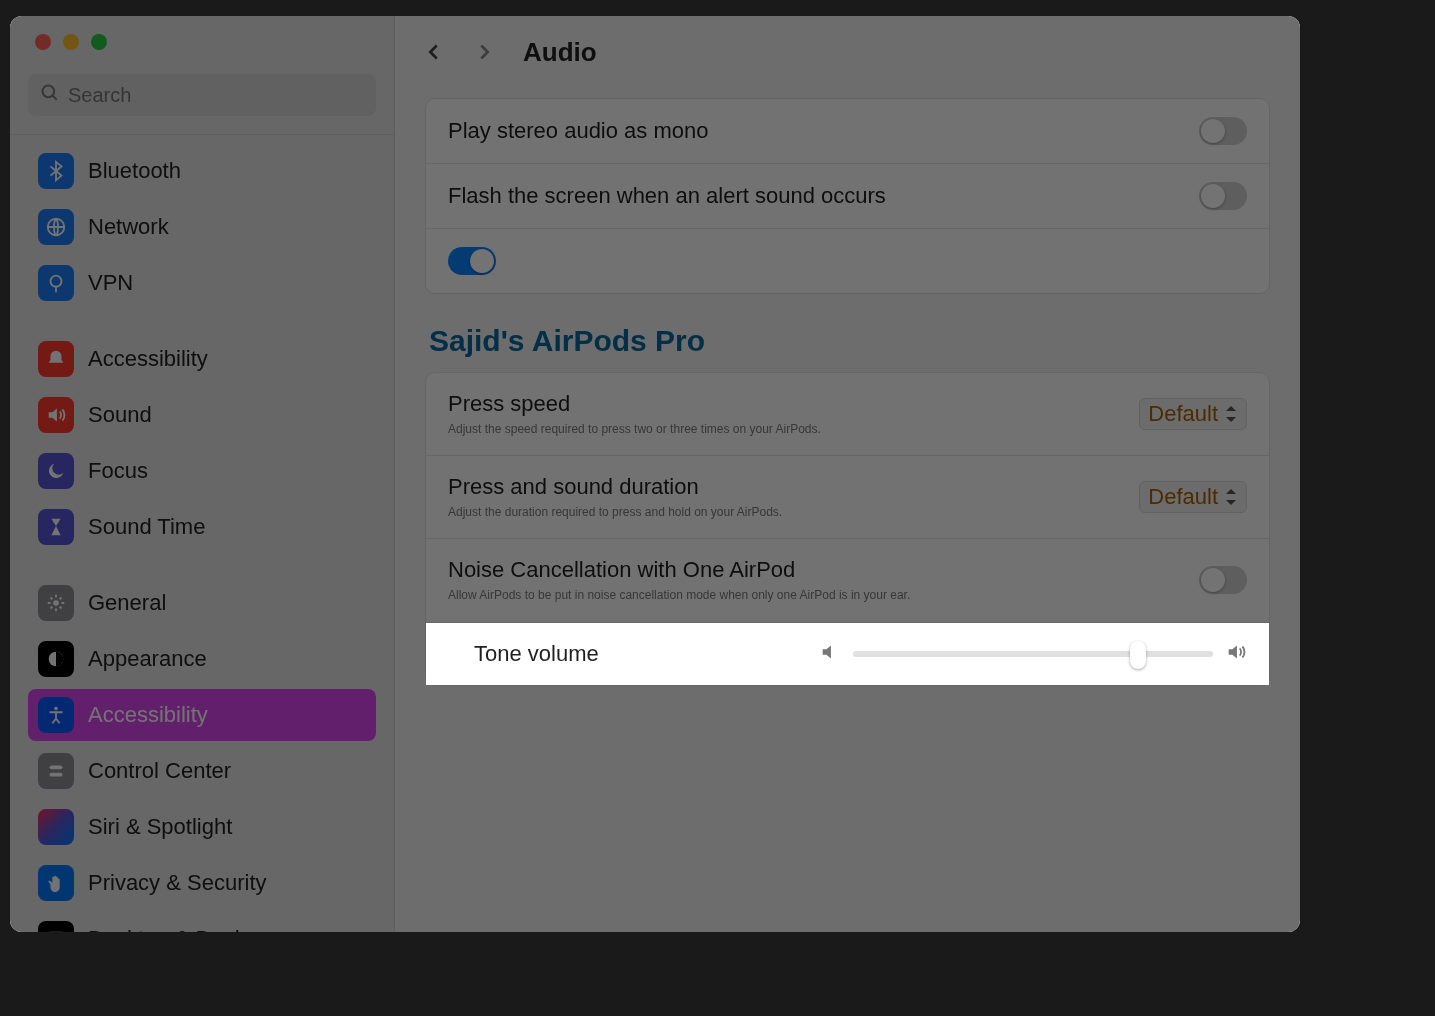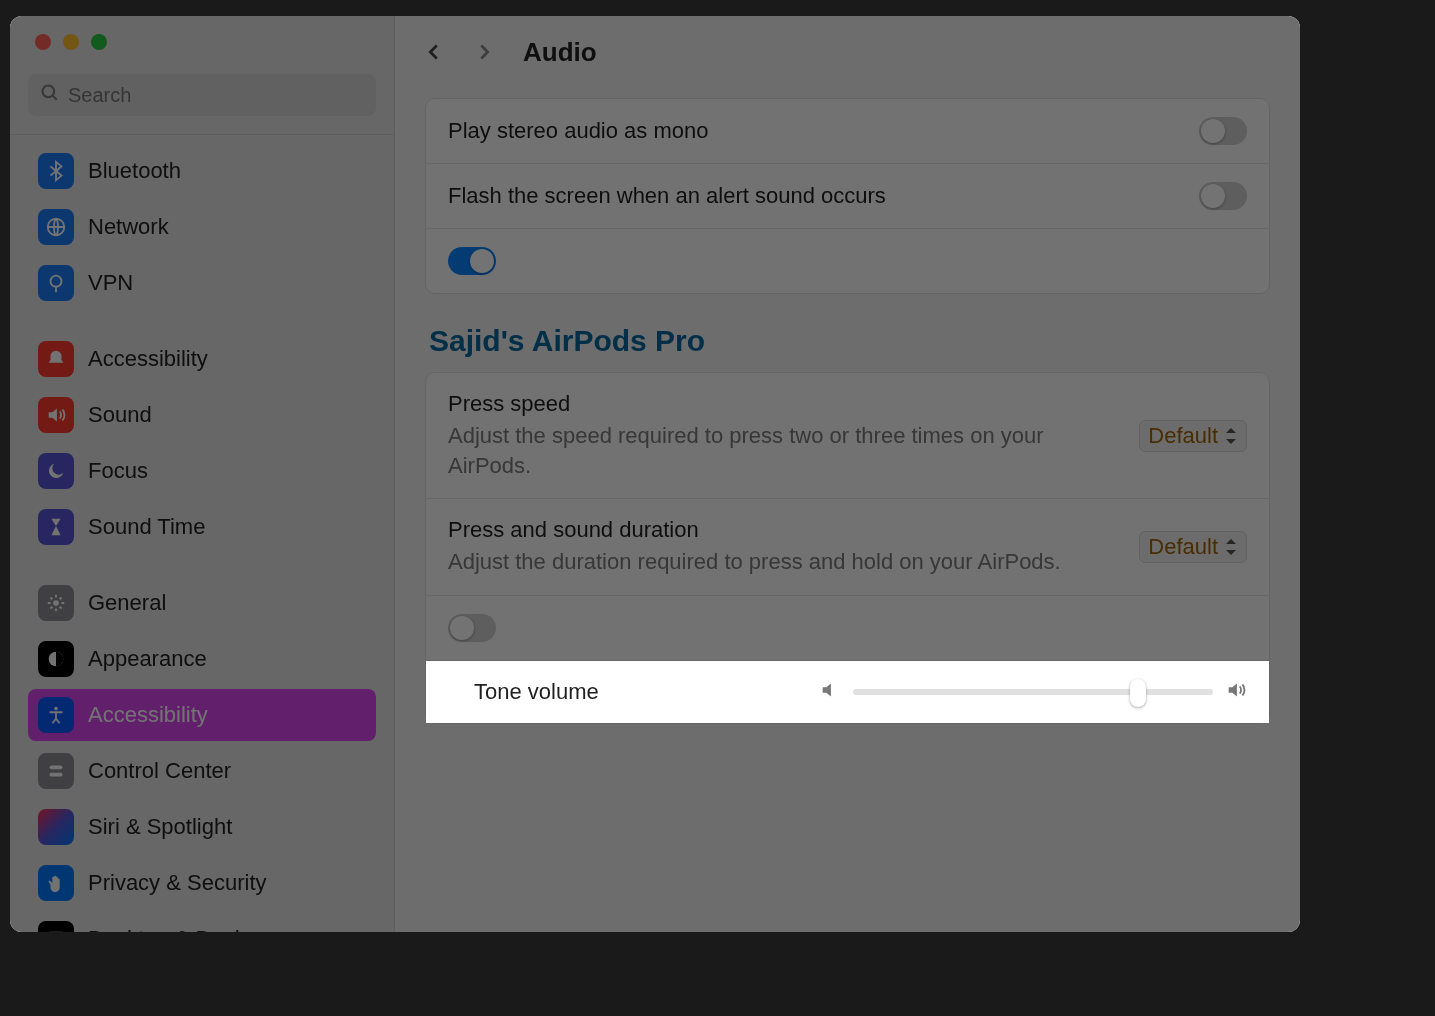--- a/index.html
+++ b/index.html
@@ -136,21 +136,21 @@
     }
     .row {
       display:flex; align-items:center; justify-content:space-between;
       padding: 18px 22px;
       border-bottom:1px solid #e5e5e5;
       gap: 20px;
     }
     .row:last-child { border-bottom:none; }
     .row .left { flex:1; }
     .row .label { font-size:22px; color:#1f1f1f; }
-    .row .desc { font-size:22px; color:#7a7a7a; margin-top:4px; line-height:1.35; max-width: 720px;}
+    .row .desc { font-size:12px; color:#7a7a7a; margin-top:4px; line-height:1.35; max-width: 720px;}
     
     .toggle {
       width:48px;height:28px;border-radius:14px;background:#d0d0d0;position:relative;flex-shrink:0;
     }
     .toggle.on { background:#0a84ff; }
     .toggle .knob {
       position:absolute;top:2px;width:24px;height:24px;border-radius:50%;background:#fff;
       box-shadow:0 1px 3px rgba(0,0,0,0.3);
     }
     .toggle.off .knob { left:2px; }
@@ -397,20 +397,24 @@
           </div>
           <div class="select">
             <span>Default</span>
             <svg viewBox="0 0 14 18">
                 <polygon points="7,1 2,6 12,6"></polygon>
                 <polygon points="7,17 2,12 12,12"></polygon>
               </svg>
           </div>
         </div>
         <div class="row">
+          <div class="left">
+            <div class="label">Noise Cancellation with One AirPod</div>
+            <div class="desc">Allow AirPods to be put in noise cancellation mode when only one AirPod is in your ear.</div>
+          </div>
           <div class="toggle off">
               <div class="knob"></div>
             </div>
         </div>
         <div class="row highlight">
           <div class="label">Tone volume</div>
           <div class="slider-wrap">
             <span class="vol-icon"><svg viewBox="0 0 24 24">
                   <path d="M4 9v6h4l5 4V5L8 9H4z"></path>
                 </svg></span>

